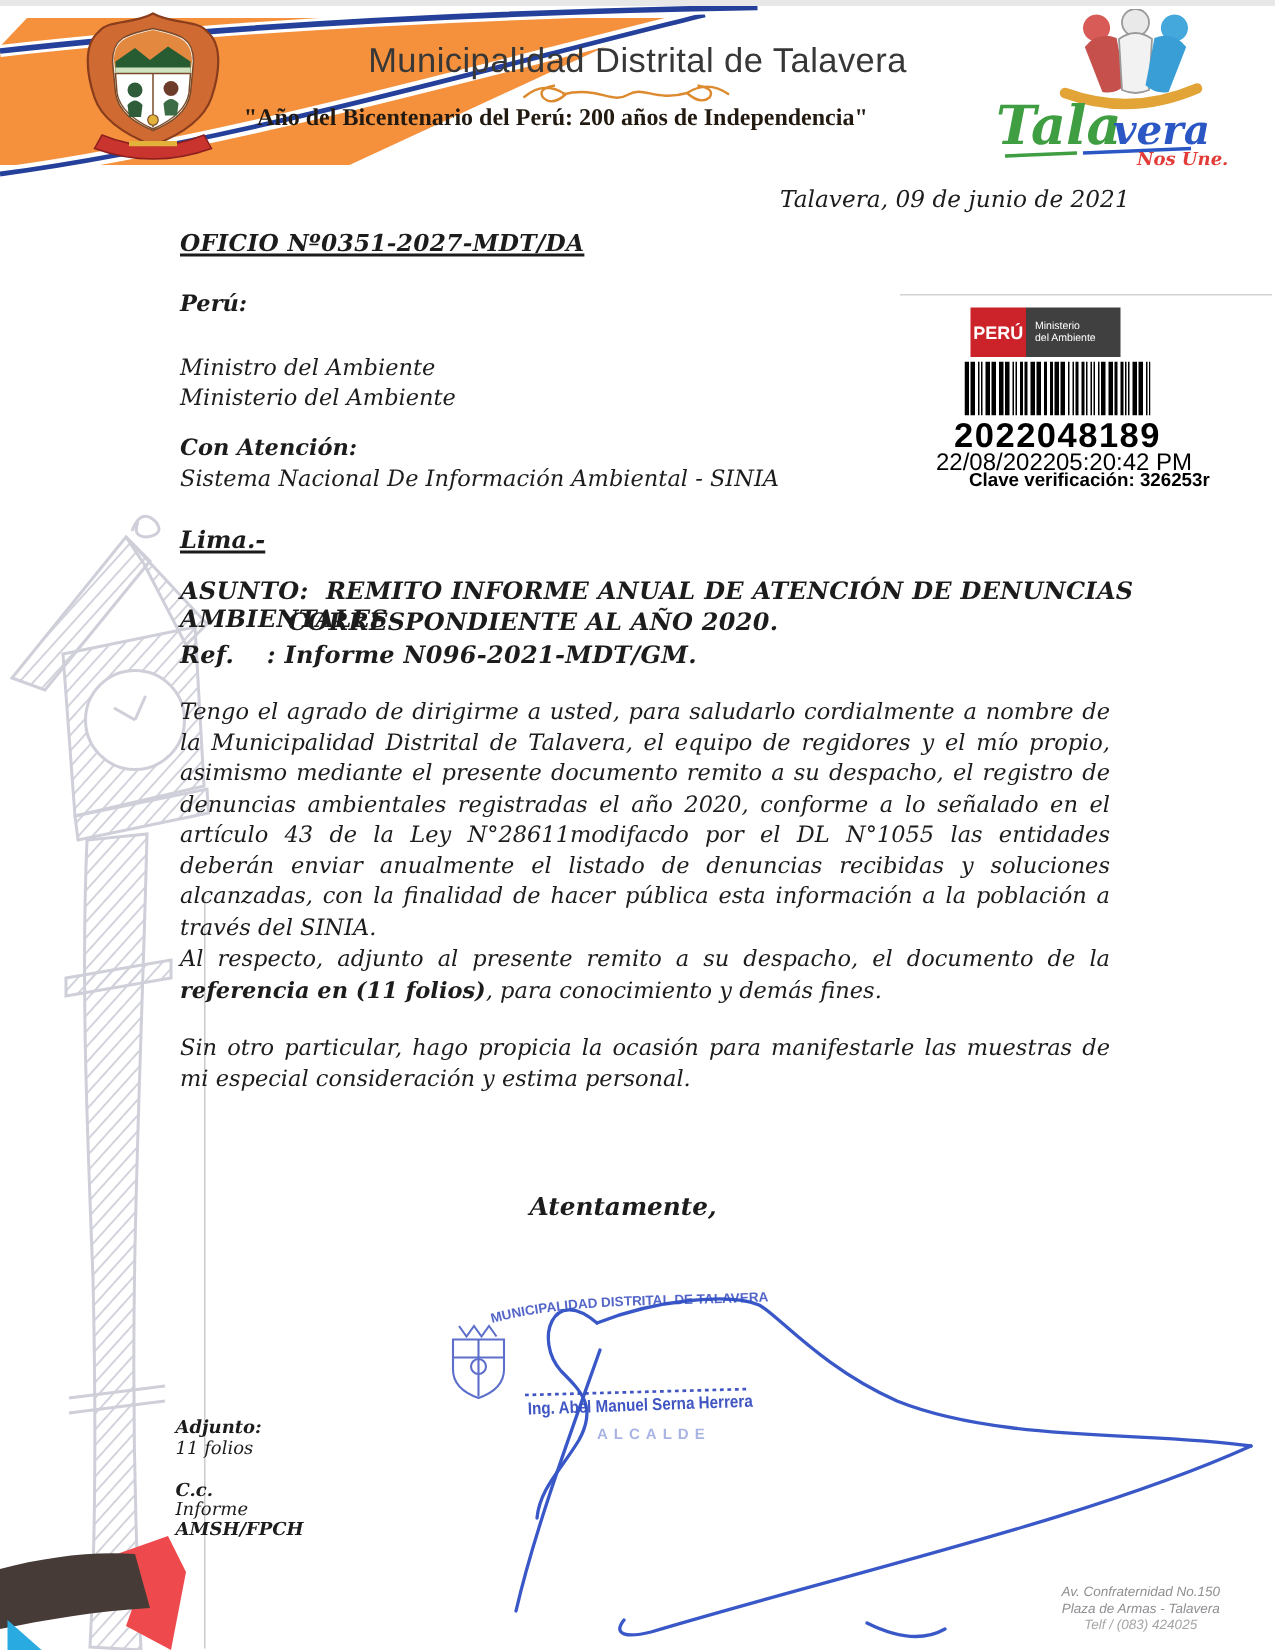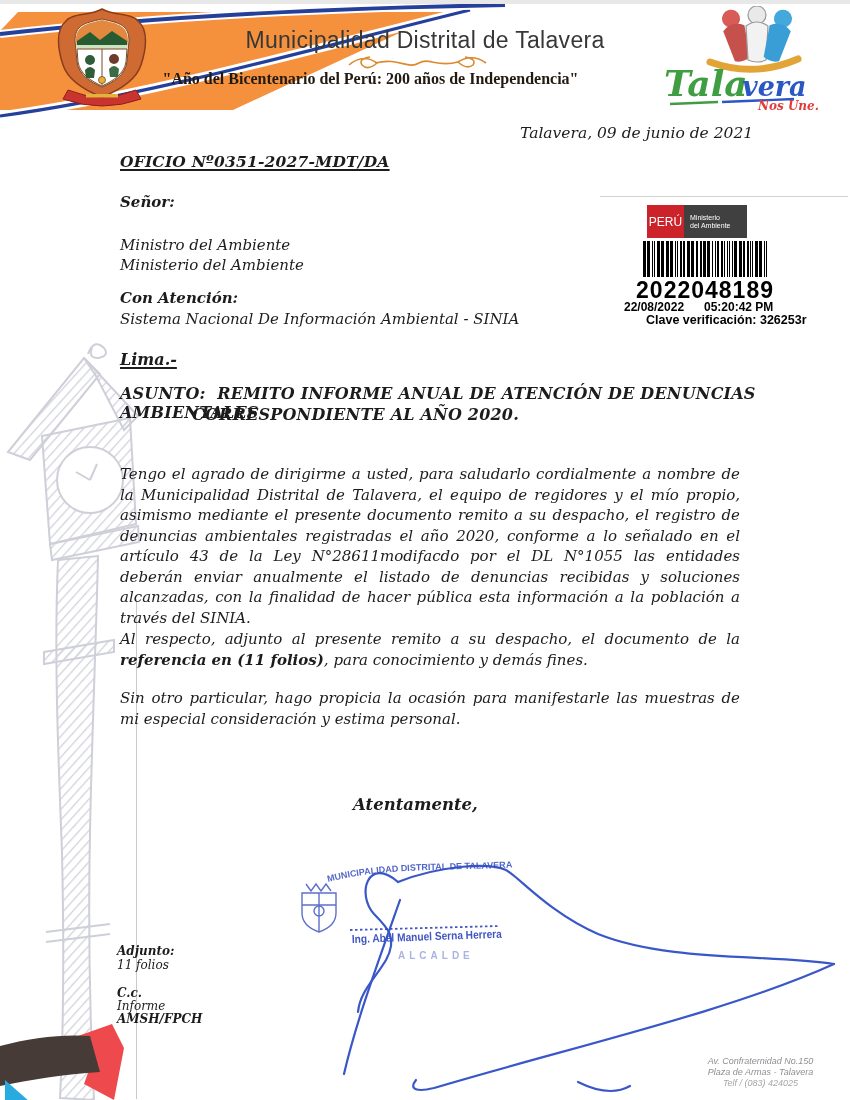--- a/index.html
+++ b/index.html
@@ -23,28 +23,28 @@
   .lima{left:120px;top:346px;font-size:16px;}
   .subj{left:120px;font-size:16px;letter-spacing:.2px;}
   .para{left:120px;width:620px;font-size:15px;line-height:20.5px;text-align:justify;margin:0;}
   .closing{left:353px;top:791px;font-size:16.5px;}
   .notes{left:117px;font-size:12px;line-height:13px;}
   
   .minam{left:600px;top:192px;width:248px;height:132px;border-top:1px solid #d2d2d2;
          font-family:"Liberation Sans",sans-serif;color:#000;}
   .minam-logo{position:absolute;left:47px;top:8px;display:flex;height:33px;}
   .minam-red{width:37px;background:#cc2229;color:#fff;display:flex;align-items:center;justify-content:center;
-             font-size:12px;font-weight:normal;}
+             font-size:12px;font-weight:bold;}
   .minam-dark{width:63px;background:#404040;color:#fff;font-size:7px;line-height:8px;
               display:flex;flex-direction:column;justify-content:center;padding-left:6px;box-sizing:border-box;}
   .barcode{position:absolute;left:43px;top:44px;width:124px;height:36px;overflow:hidden;white-space:nowrap;}
   .barcode span{display:inline-block;height:100%;background:#000;vertical-align:top;}
   .bc-num{position:absolute;left:12px;top:80px;width:162px;text-align:right;
           font-size:23px;font-weight:bold;letter-spacing:1px;}
-  .bc-dt{position:absolute;top:103px;font-size:12px;font-weight:bold;}
+  .bc-dt{position:absolute;top:103px;font-size:16px;font-weight:normal;}
   .bc-clave{position:absolute;left:46px;top:116px;font-size:12.5px;font-weight:bold;}
   
   .pfooter{left:698px;top:1052px;width:125px;text-align:center;font-size:9px;line-height:11px;
            font-style:italic;color:#8f8f94;font-family:"Liberation Sans",sans-serif;}
   .fold{left:136px;top:595px;width:1px;height:500px;background:#bcbcc2;opacity:.8;}
 </style>
 </head>
 <body>
 
 <div class="page">
@@ -134,21 +134,21 @@
       <line x1="8" y1="98" x2="56" y2="96" stroke="#3f9d42" stroke-width="2.4"></line>
       <line x1="60" y1="96" x2="132" y2="93" stroke="#2b57c5" stroke-width="2.4"></line>
       <text x="96" y="104" font-family="DejaVu Serif, serif" font-style="italic" font-weight="bold" font-size="12" fill="#e23c38">Nos Une.</text>
     </svg>
   </div>
 
   <div class="abs date-line it">Talavera, 09 de junio de 2021</div>
 
   <div class="abs oficio it b ul">OFICIO Nº0351-2027-MDT/DA</div>
 
-  <div class="abs recip it b" style="top:188px">Señor:</div>
+  <div class="abs recip it b" style="top:188px">Perú:</div>
   <div class="abs recip it" style="top:231px">Ministro del Ambiente</div>
   <div class="abs recip it" style="top:251px">Ministerio del Ambiente</div>
 
   <div class="abs minam">
     <div class="minam-logo">
       <div class="minam-red">PERÚ</div>
       <div class="minam-dark">
         <span>Ministerio</span>
         <span>del Ambiente</span>
       </div>
@@ -163,20 +163,24 @@
   <div class="abs attn-label it b">Con Atención:</div>
   <div class="abs attn-value it">Sistema Nacional De Información Ambiental - SINIA</div>
 
   <div class="abs lima it b ul">Lima.-</div>
 
   <div class="abs subj it b" style="top:380px">
     <span>ASUNTO:</span>&nbsp;
     <span>REMITO INFORME ANUAL DE ATENCIÓN DE DENUNCIAS AMBIENTALES</span>
   </div>
   <div class="abs subj it b" style="top:401px;left:192px">CORRESPONDIENTE AL AÑO 2020.</div>
+  <div class="abs subj it b" style="top:423px">
+    <span style="display:inline-block;width:52px">Ref.</span>
+    <span>: Informe N096-2021-MDT/GM.</span>
+  </div>
 
   <p class="abs para it" style="top:460px">Tengo el agrado de dirigirme a usted, para saludarlo cordialmente a nombre de la Municipalidad Distrital de Talavera, el equipo de regidores y el mío propio, asimismo mediante el presente documento remito a su despacho, el registro de denuncias ambientales registradas el año 2020, conforme a lo señalado en el artículo 43 de la Ley N°28611modifacdo por el DL N°1055 las entidades deberán enviar anualmente el listado de denuncias recibidas y soluciones alcanzadas, con la finalidad de hacer pública esta información a la población a través del SINIA.</p>
 
   <p class="abs para it" style="top:625px"><span>Al respecto, adjunto al presente remito a su despacho, el documento de la </span><b>referencia en (11 folios)</b><span>, para conocimiento y demás fines.</span></p>
 
   <p class="abs para it" style="top:684px">Sin otro particular, hago propicia la ocasión para manifestarle las muestras de mi especial consideración y estima personal.</p>
 
   <div class="abs closing it b">Atentamente,</div>
 
   <svg class="abs" style="left:248px;top:838px" width="600" height="262" viewBox="0 0 600 262">

